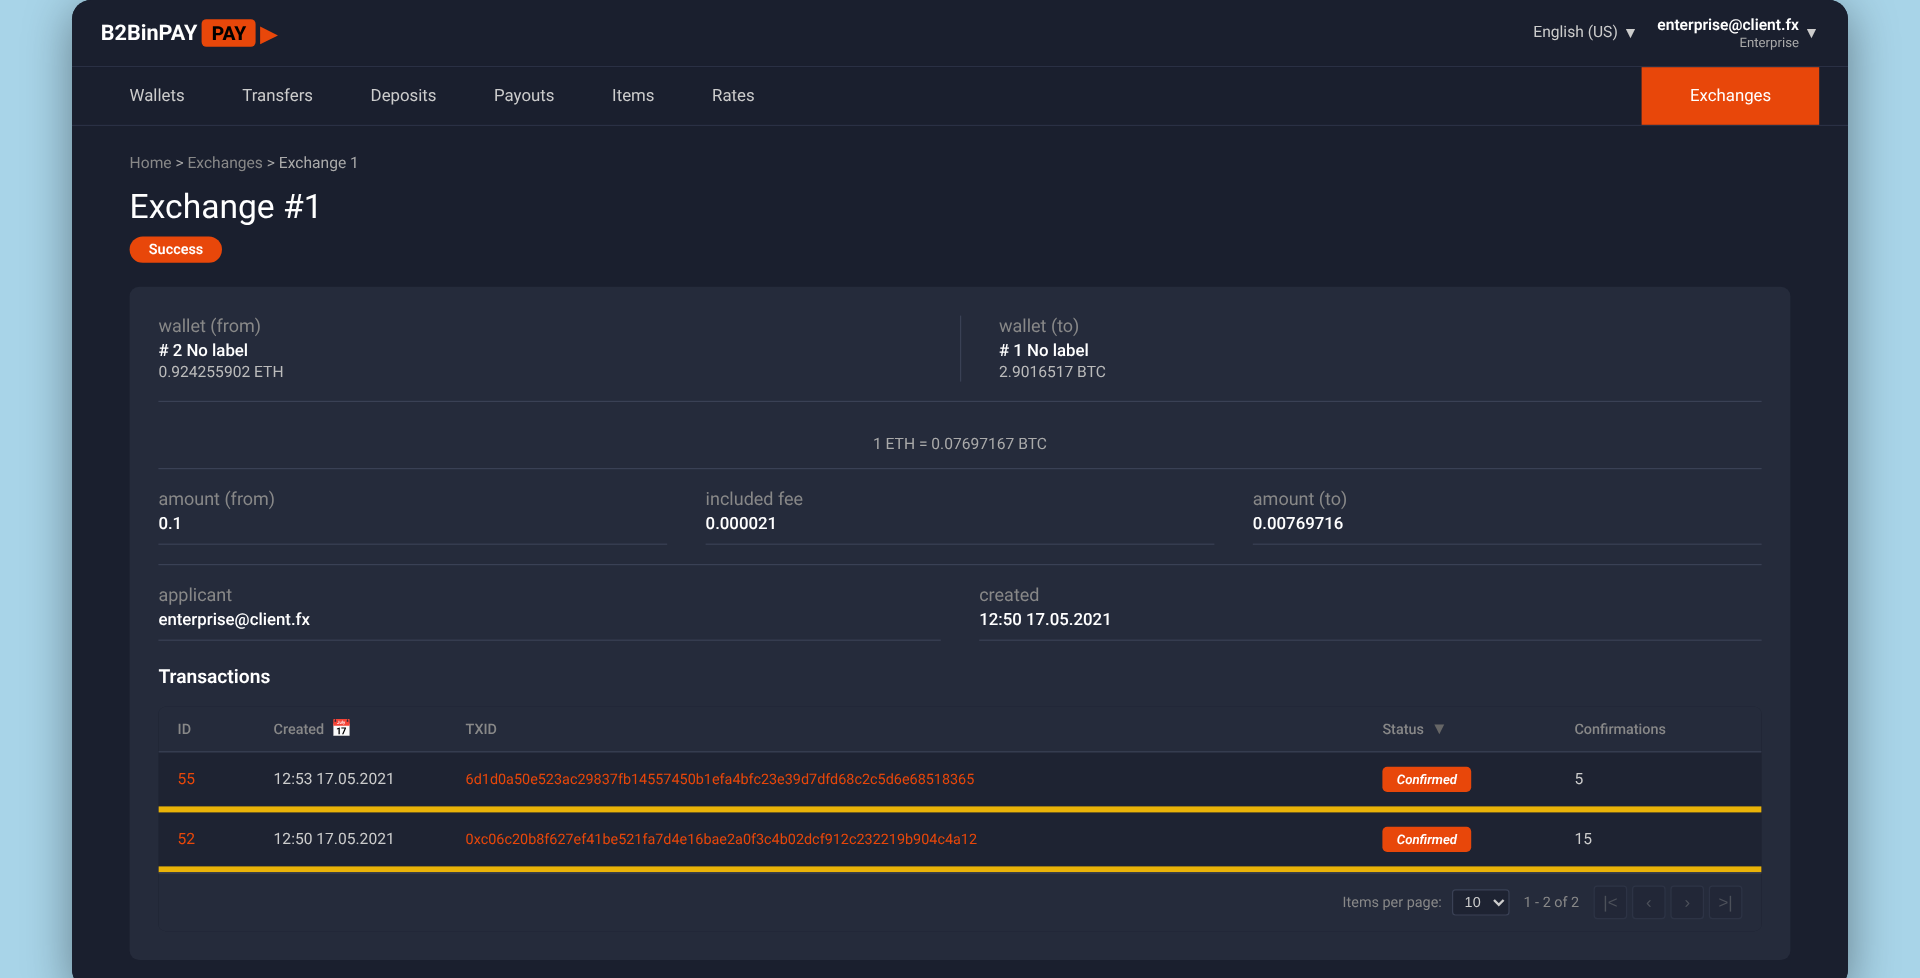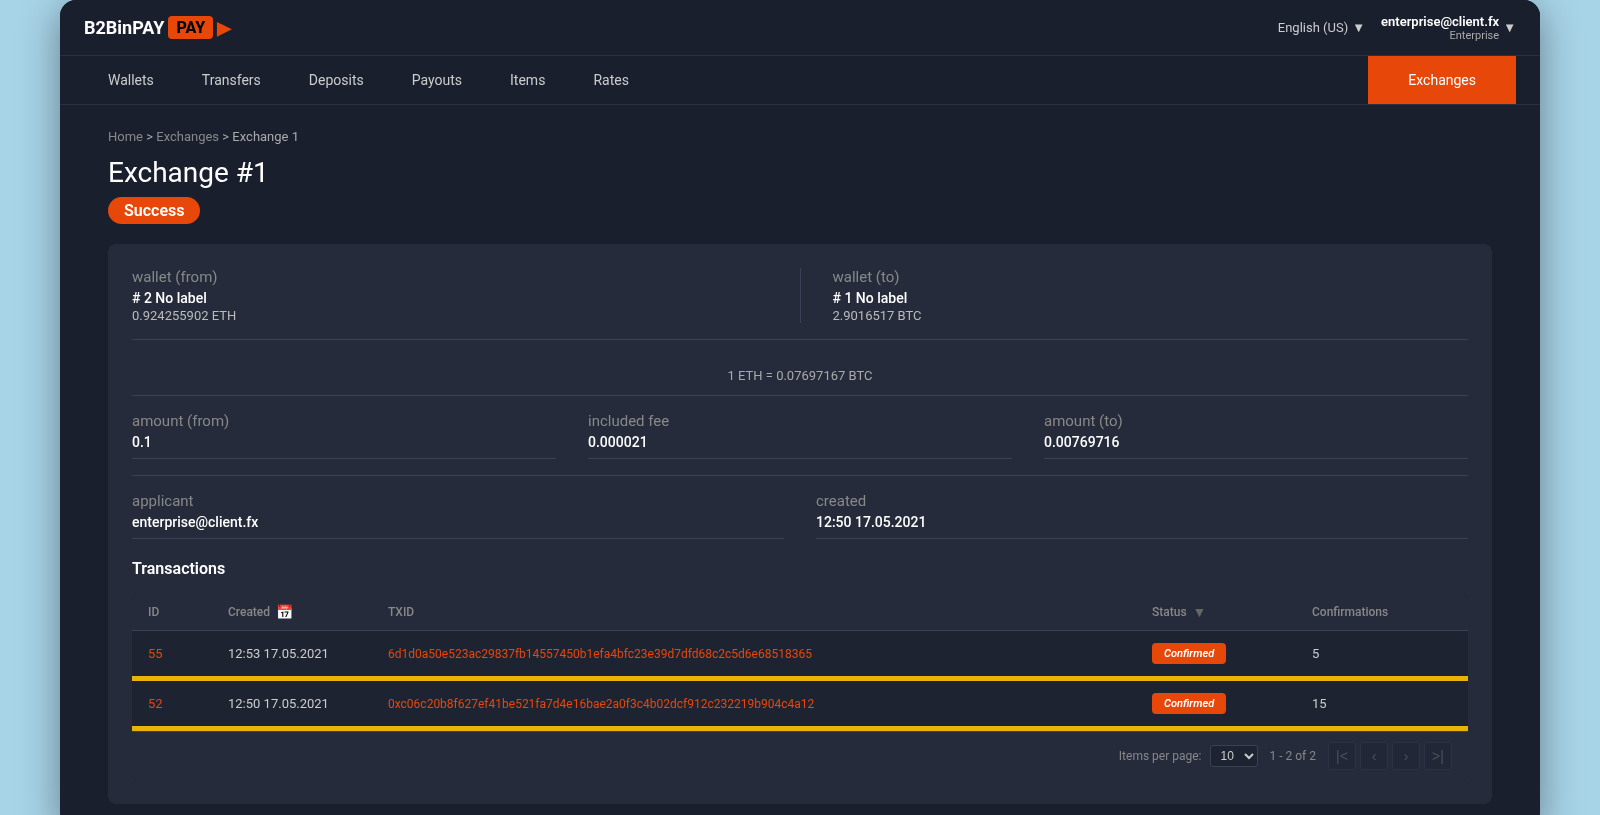--- a/index.html
+++ b/index.html
@@ -110,21 +110,21 @@
     .page-title {
       font-size: 28px;
       font-weight: 400;
       color: #fff;
       margin-bottom: 8px;
     }
     .status-badge {
       display: inline-block;
       background: #e8470a;
       color: #fff;
-      font-size: 16px;
+      font-size: 12px;
       font-weight: 600;
       padding: 4px 16px;
       border-radius: 20px;
       margin-bottom: 20px;
     }
     
     .card {
       background: #252b3b;
       border-radius: 8px;
       padding: 24px;

